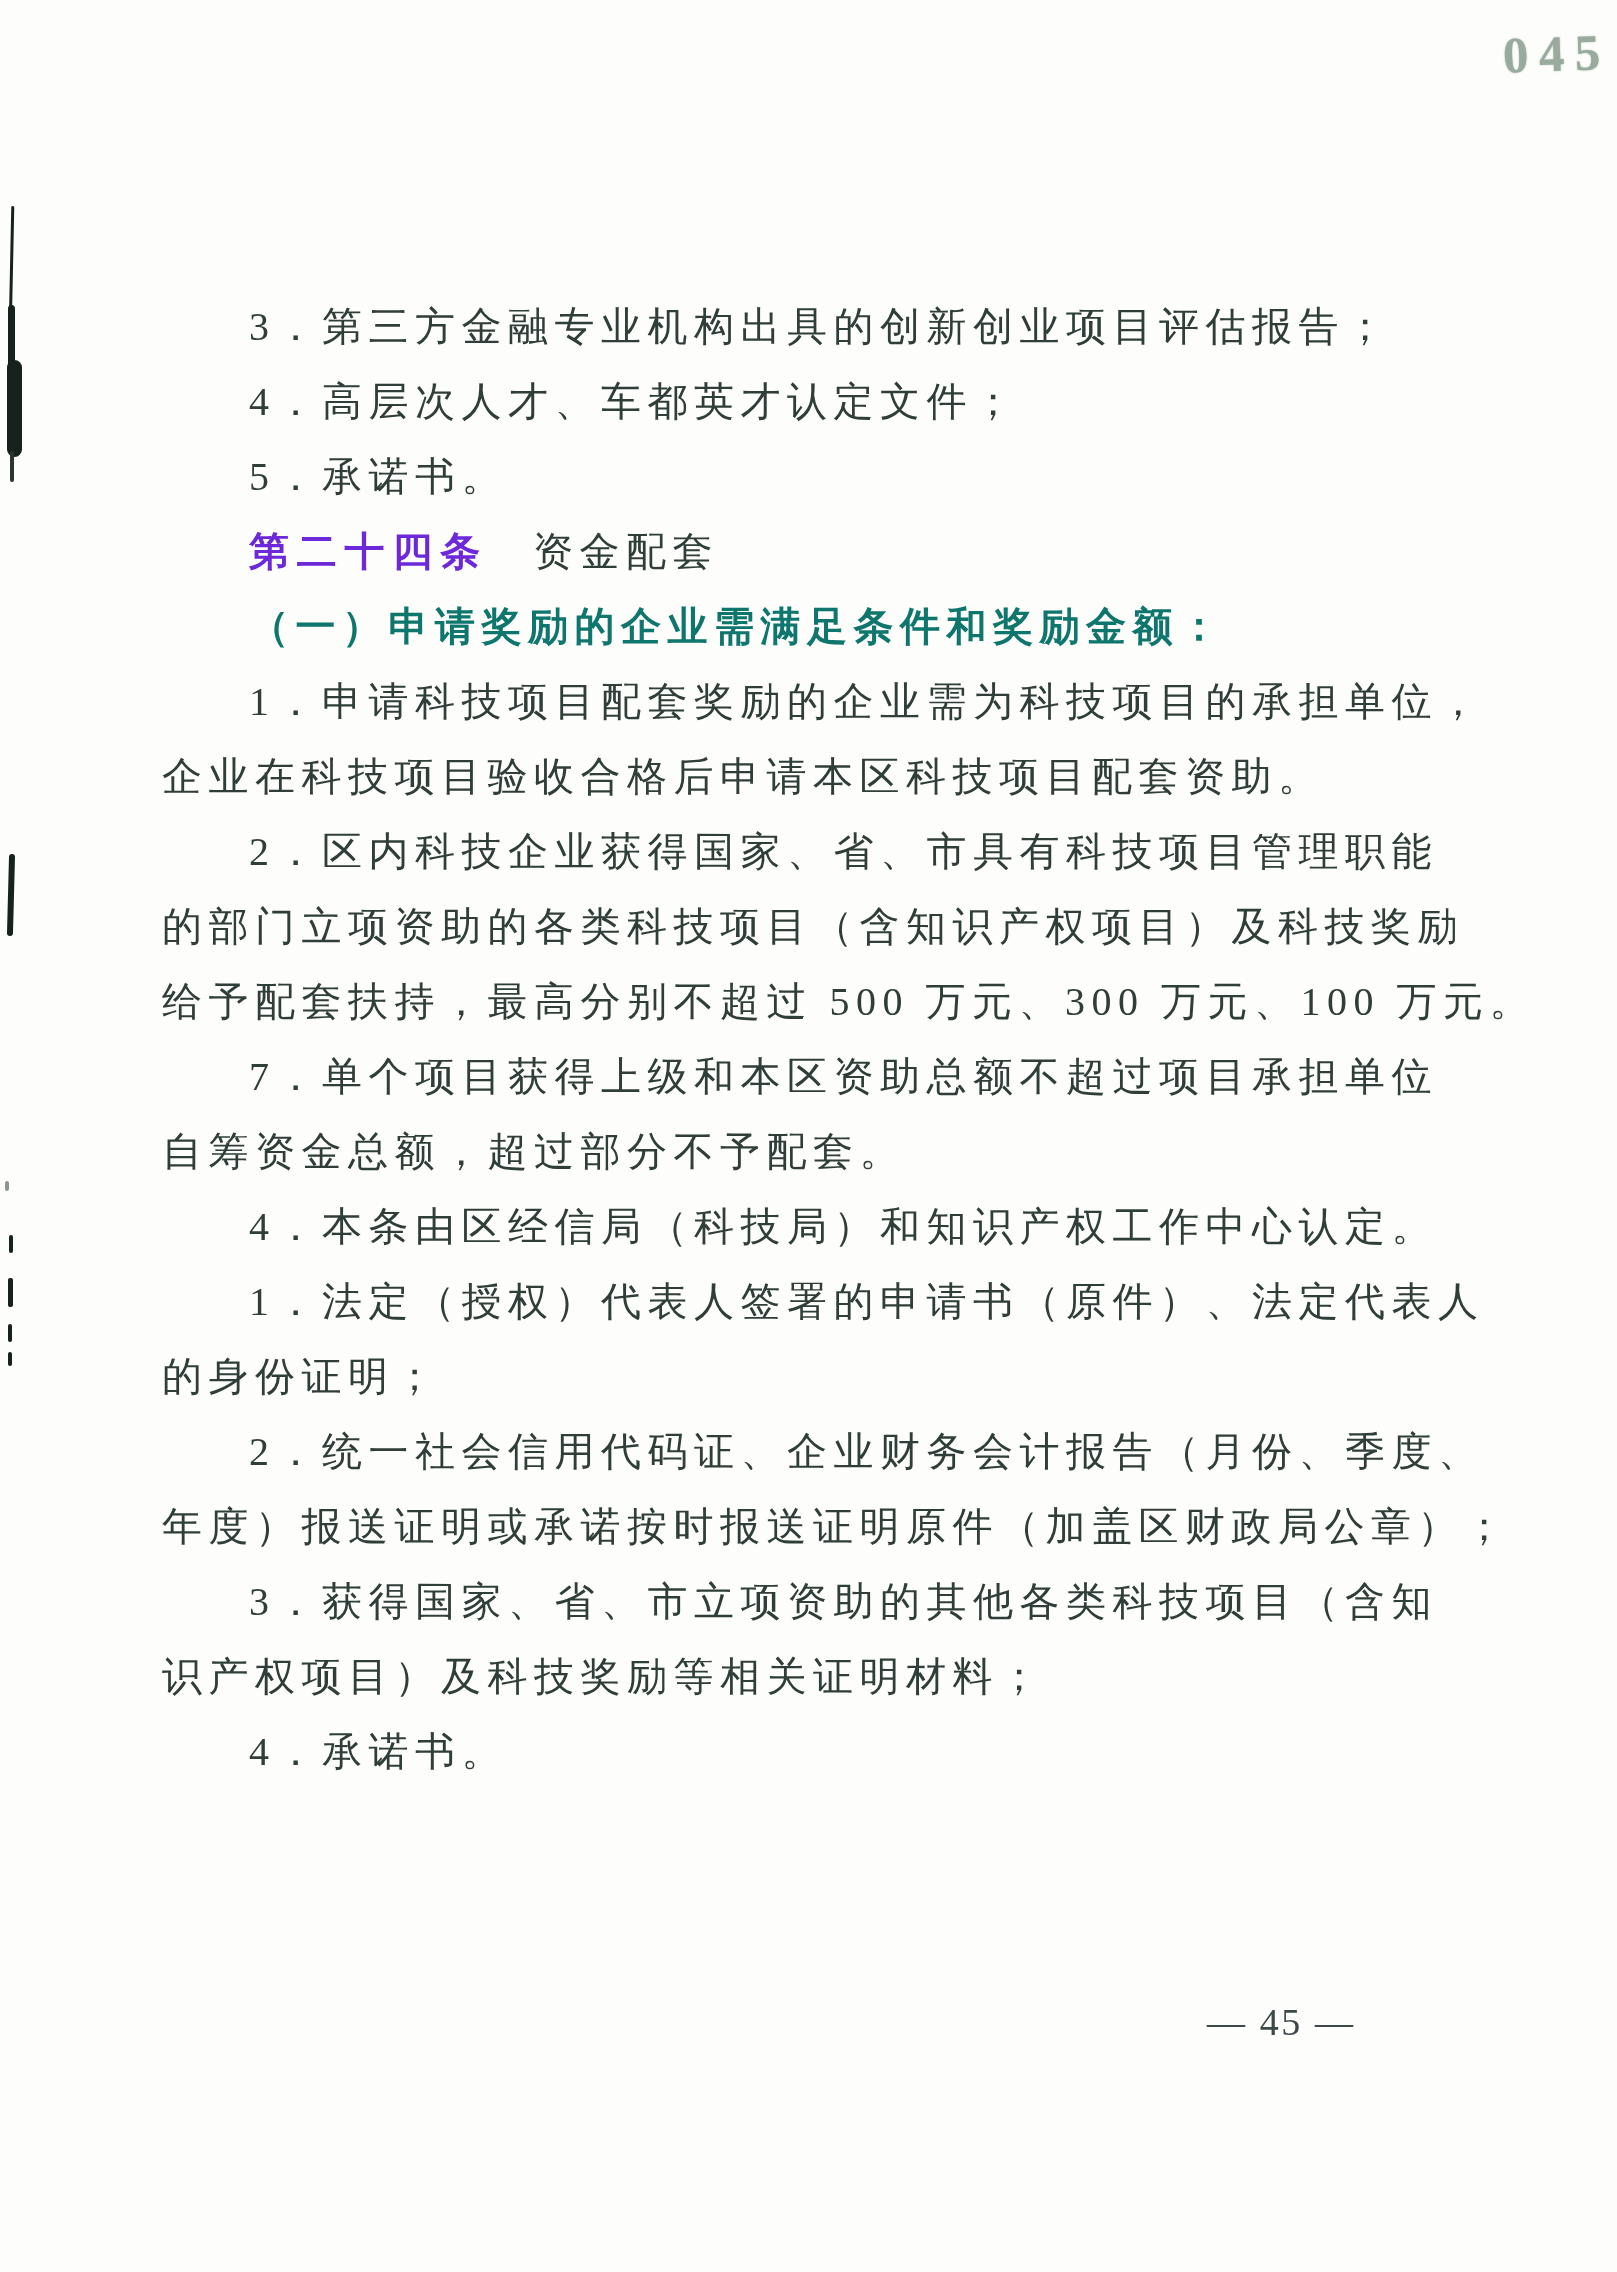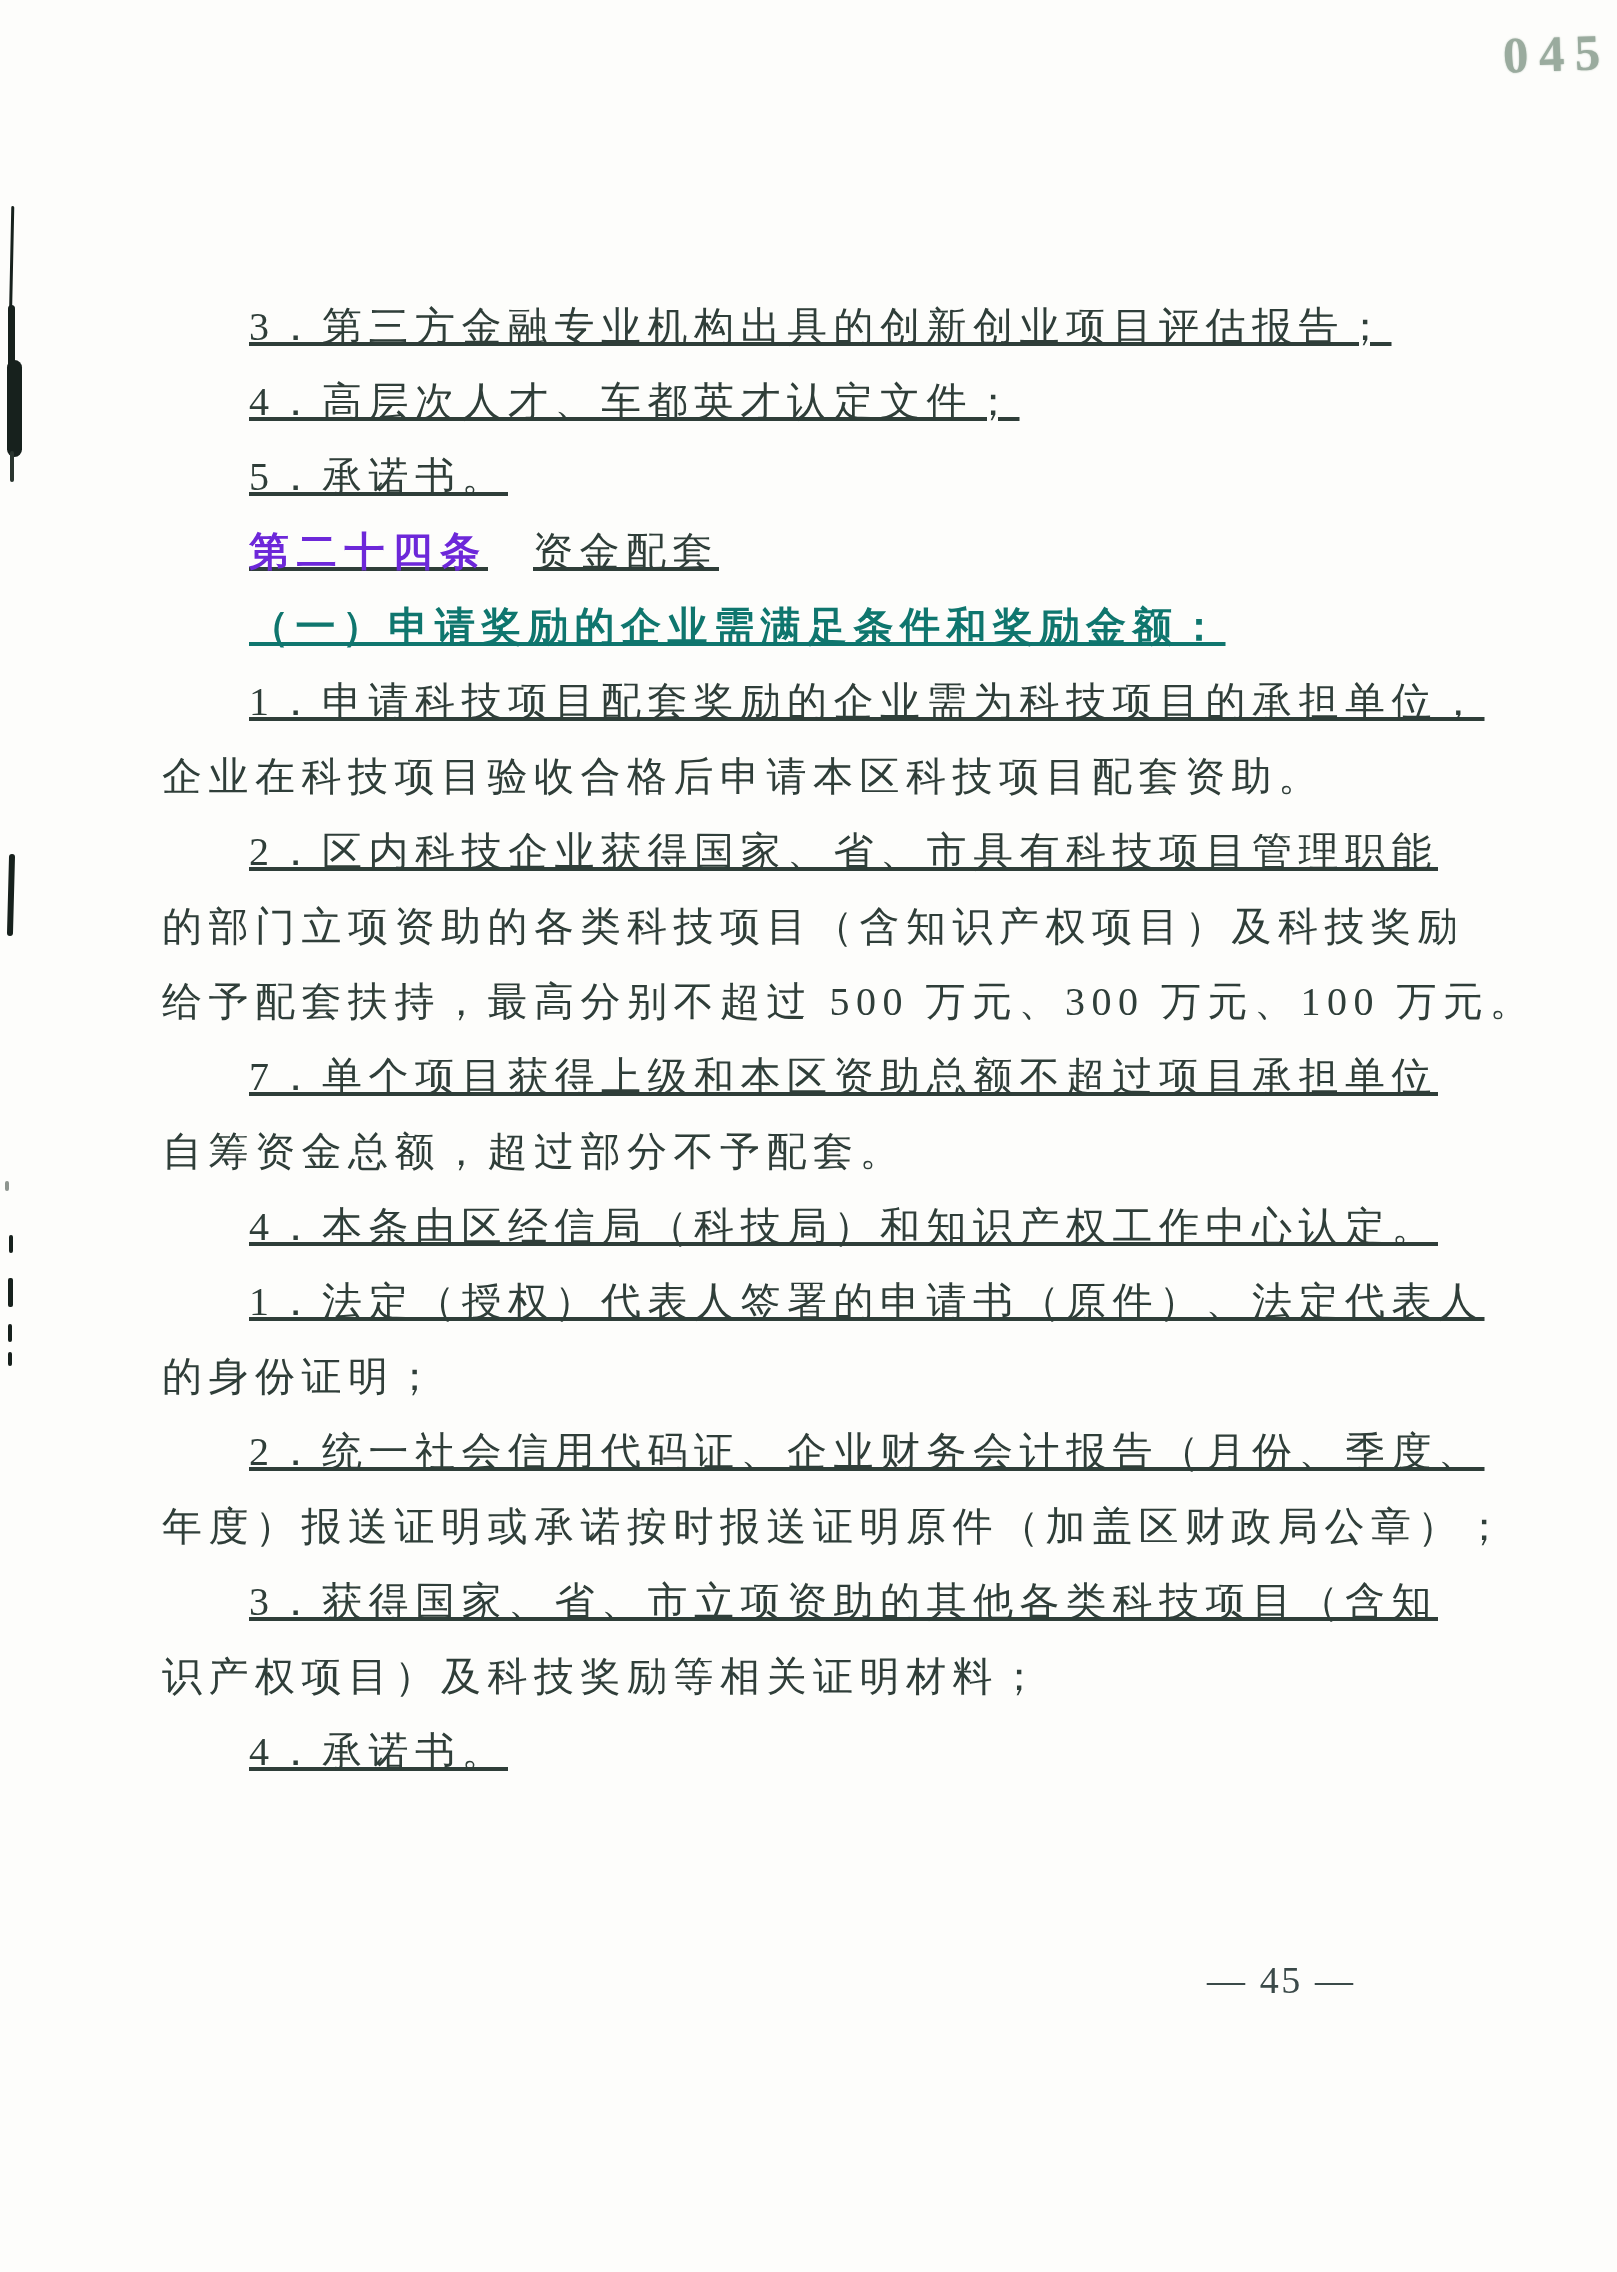--- a/index.html
+++ b/index.html
@@ -25,30 +25,30 @@
   .textblock{
     position:absolute;left:162px;top:289px;width:1270px;
   }
   .line{
     height:75px;line-height:75px;
     font-size:40px;
     letter-spacing:6.5px;
     color:#2f3e39;
     white-space:nowrap;
   }
-  .line.indent{padding-left:87px;text-decoration:underline;}
+  .line.indent{padding-left:87px;}
   .line.sub{font-weight:600;color:#0f766e;}
   .hei{
     font-family:"Liberation Sans","DejaVu Sans",sans-serif;
     font-weight:bold;color:#6d28d9;letter-spacing:7.8px;
   }
   .gap{display:inline-block;width:45px;}
   
   .footer{
-    position:absolute;top:1957px;left:1207px;
+    position:absolute;top:1999px;left:1207px;
     height:47px;line-height:47px;
     font-size:38px;letter-spacing:2.6px;
     color:#3b4a49;
   }
   
   .art{position:absolute;background:#17211d;}
   .art-streak1a{left:9.7px;top:206px;width:3.2px;height:123px;border-radius:1.9px;transform:rotate(1.2deg);}
   .art-streak1b{left:8.4px;top:305px;width:7.1px;height:78px;border-radius:3.9px;}
   .art-streak1c{left:6.5px;top:360px;width:15px;height:97px;border-radius:7.8px;}
   .art-streak1d{left:9.7px;top:451px;width:3.9px;height:31px;border-radius:1.9px;background:#2a352f;}

